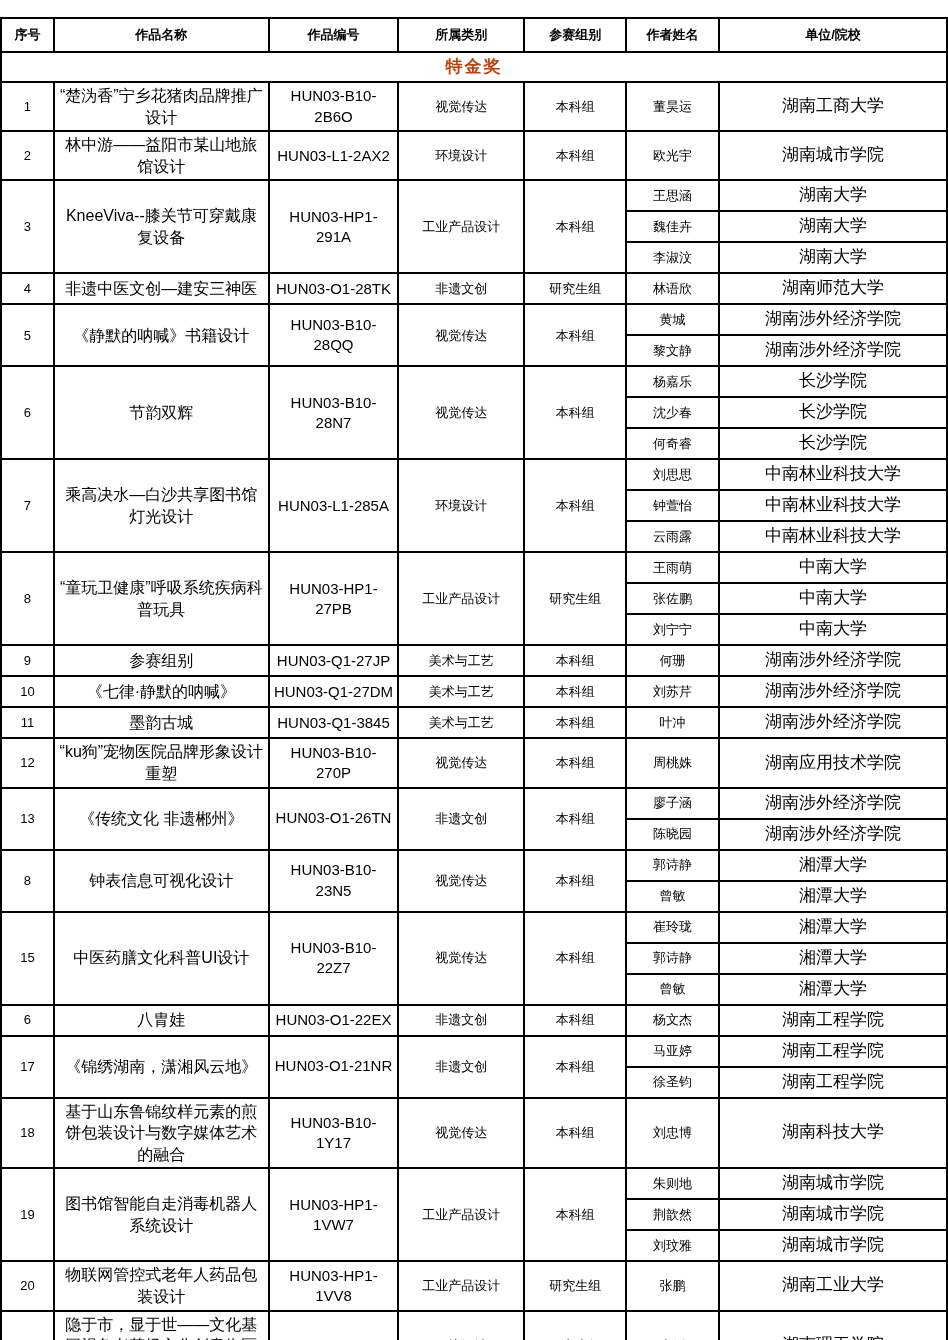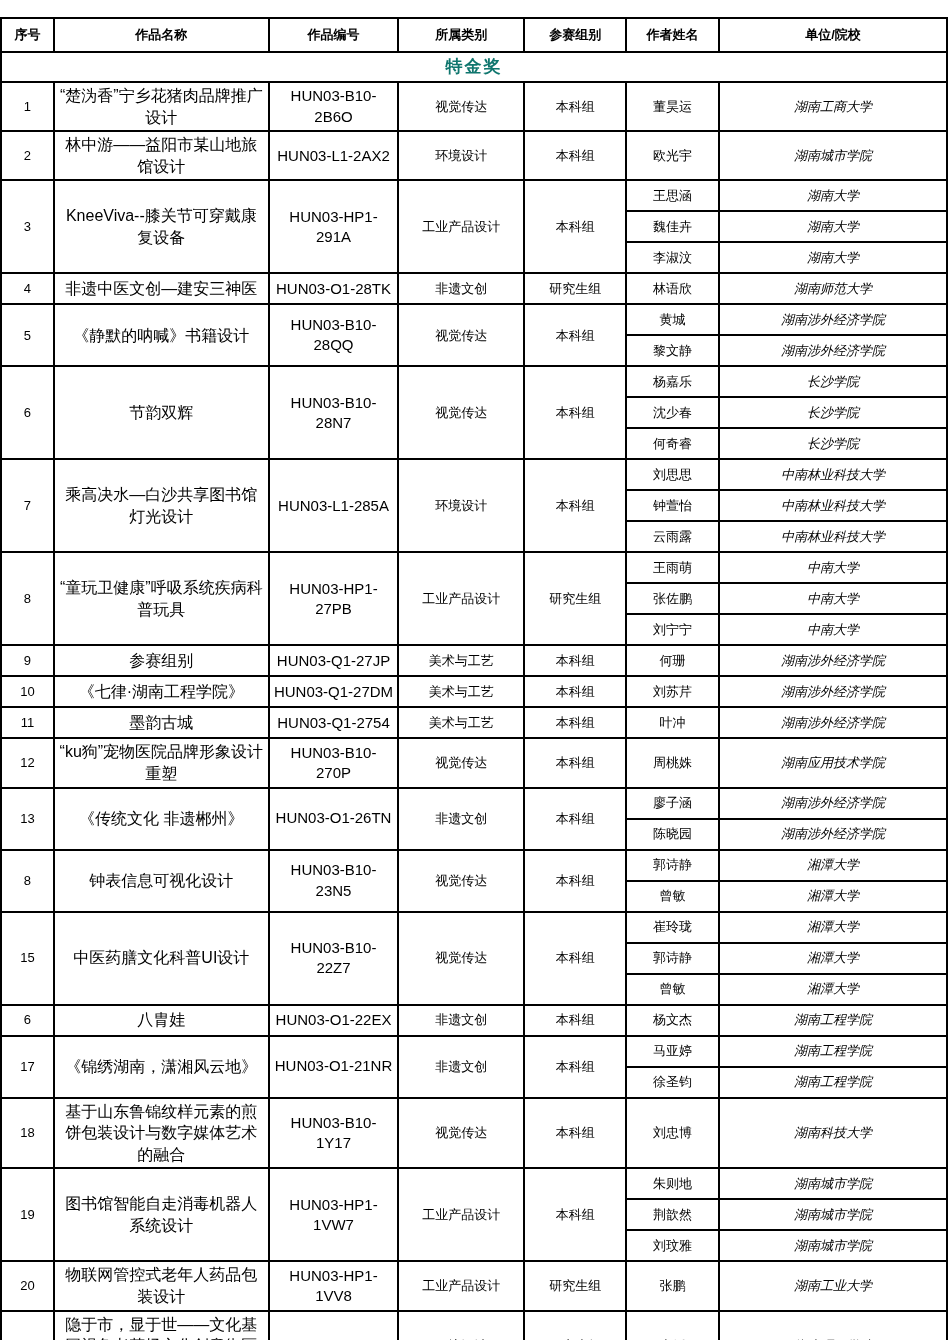--- a/index.html
+++ b/index.html
@@ -39,21 +39,21 @@
     font-size: 17px;
     font-weight: bold;
     letter-spacing: 2px;
   }
   td.entry-no { font-size: 13px; }
   td.entry-title { font-size: 16px; padding: 2px 6px; }
   td.entry-code { font-size: 15px; }
   td.entry-category { font-size: 13px; }
   td.entry-group { font-size: 13px; }
   td.author-name { font-size: 13px; height: 15px; }
-  td.author-school { font-size: 13px; height: 31px; font-style: italic; }
+  td.author-school { font-size: 17px; height: 31px; }
   
   td.thin-top { border-top-width: 1px; }
 </style>
 </head>
 <body>
 
 <div class="page">
   <table class="awards">
     <colgroup>
       <col style="width:5.6%">
@@ -68,21 +68,21 @@
       <tr>
         <th class="col-header">序号</th>
         <th class="col-header">作品名称</th>
         <th class="col-header">作品编号</th>
         <th class="col-header">所属类别</th>
         <th class="col-header">参赛组别</th>
         <th class="col-header">作者姓名</th>
         <th class="col-header">单位/院校</th>
       </tr>
       <tr>
-        <td class="section-cell" colspan="7" id="section-title" style="color: #0f766e;">特金奖</td>
+        <td class="section-cell" colspan="7" id="section-title" style="color: #c2410c;">特金奖</td>
       </tr>
     </thead>
     <tbody id="awards-body">
         <tr>
           <td class="entry-no">1</td>
           <td class="entry-title">“楚沩香”宁乡花猪肉品牌推广设计</td>
           <td class="entry-code">HUN03-B10-2B6O</td>
           <td class="entry-category">视觉传达</td>
           <td class="entry-group">本科组</td>
           <td class="author-name">董昊运</td>
@@ -191,31 +191,31 @@
           <td class="entry-no">9</td>
           <td class="entry-title">参赛组别</td>
           <td class="entry-code">HUN03-Q1-27JP</td>
           <td class="entry-category">美术与工艺</td>
           <td class="entry-group">本科组</td>
           <td class="author-name">何珊</td>
           <td class="author-school">湖南涉外经济学院</td>
         </tr>
         <tr>
           <td class="entry-no">10</td>
-          <td class="entry-title">《七律·湖南工程学院》</td>
+          <td class="entry-title">《七律·静默的呐喊》</td>
           <td class="entry-code">HUN03-Q1-27DM</td>
           <td class="entry-category">美术与工艺</td>
           <td class="entry-group">本科组</td>
           <td class="author-name">刘苏芹</td>
           <td class="author-school">湖南涉外经济学院</td>
         </tr>
         <tr>
           <td class="entry-no">11</td>
           <td class="entry-title">墨韵古城</td>
-          <td class="entry-code">HUN03-Q1-2754</td>
+          <td class="entry-code">HUN03-Q1-3845</td>
           <td class="entry-category">美术与工艺</td>
           <td class="entry-group">本科组</td>
           <td class="author-name">叶冲</td>
           <td class="author-school">湖南涉外经济学院</td>
         </tr>
         <tr>
           <td class="entry-no">12</td>
           <td class="entry-title">“ku狗”宠物医院品牌形象设计重塑</td>
           <td class="entry-code">HUN03-B10-270P</td>
           <td class="entry-category">视觉传达</td>

